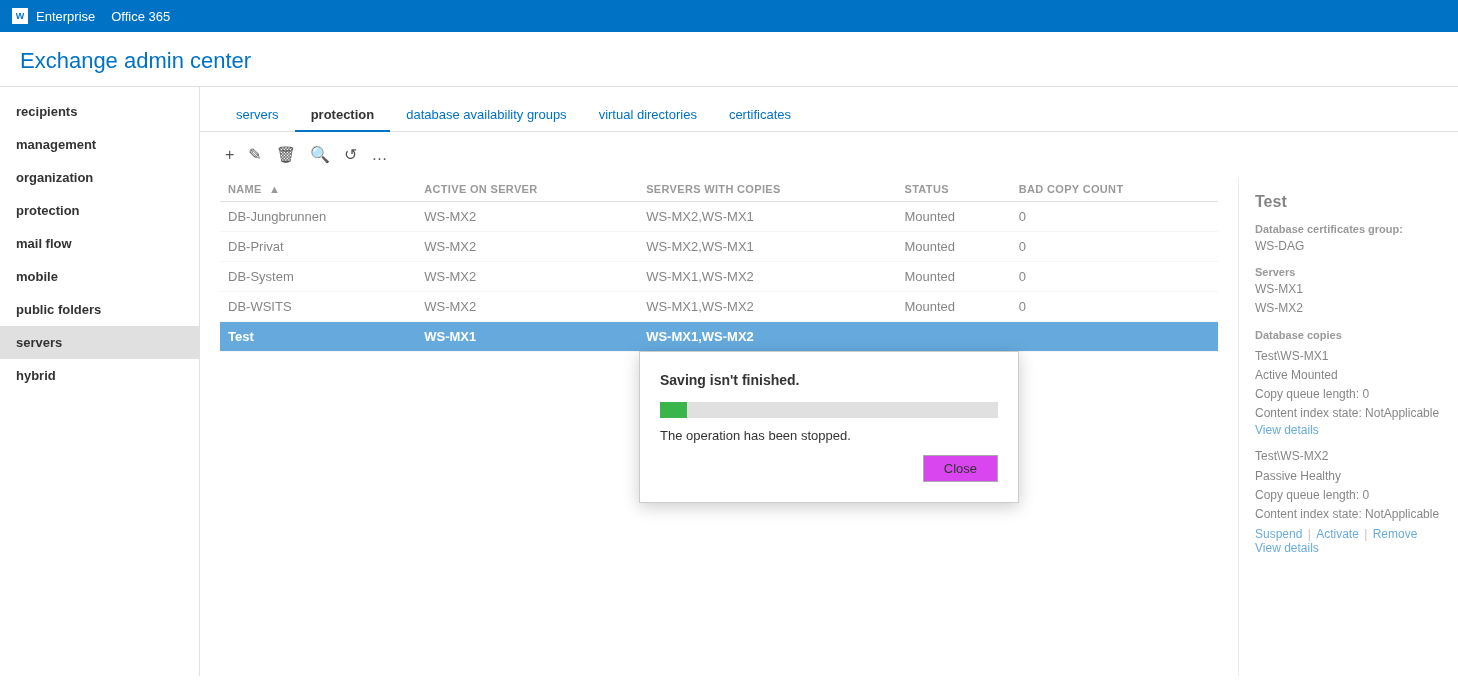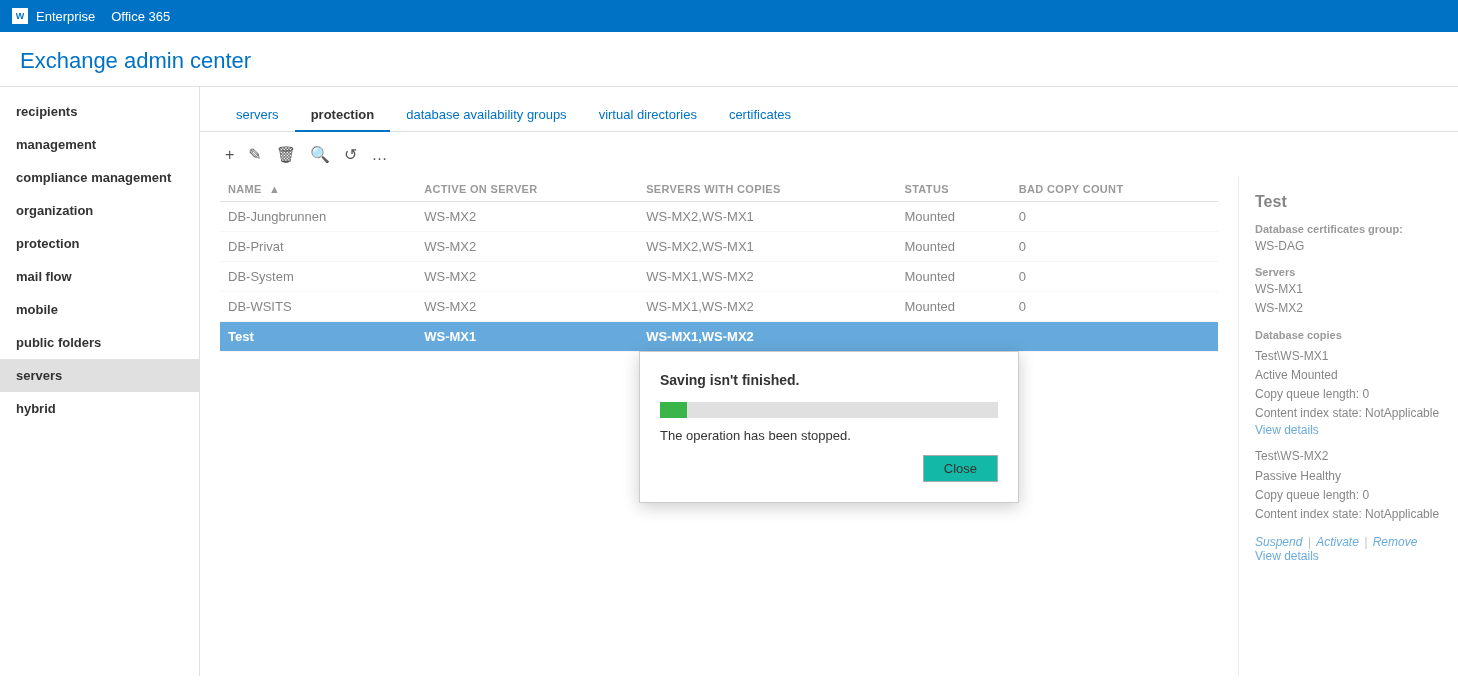--- a/index.html
+++ b/index.html
@@ -232,21 +232,21 @@
       line-height: 1.5;
       margin-bottom: 14px;
       position: relative;
     }
     .modal-footer {
       display: flex;
       justify-content: flex-end;
     }
     .modal-close-btn {
       padding: 5px 20px;
-      background: #14b8a6;
+      background: #d946ef;
       border: 1px solid #aaa;
       cursor: pointer;
       font-size: 13px;
       color: #333;
     }
   </style>
 </head>
 <body>
 
 <div class="top-bar">
@@ -263,23 +263,20 @@
 </div>
 
 <div class="main-layout">
 
   <nav class="sidebar">
     <div class="sidebar-item">
       <span>recipients</span>
     </div>
     <div class="sidebar-item">
       <span>management</span>
-    </div>
-    <div class="sidebar-item">
-      <span>compliance management</span>
     </div>
     <div class="sidebar-item">
       <span>organization</span>
     </div>
     <div class="sidebar-item">
       <span>protection</span>
     </div>
     <div class="sidebar-item">
       <span>mail flow</span>
     </div>
@@ -408,21 +405,21 @@
           <div class="detail-value">Copy queue length: 0</div>
           <div class="detail-value">Content index state: NotApplicable</div>
           <a class="detail-link">View details</a>
         </div>
 
         <div style="margin-top:10px;">
           <div class="detail-value">Test\WS-MX2</div>
           <div class="detail-value">Passive Healthy</div>
           <div class="detail-value">Copy queue length: 0</div>
           <div class="detail-value">Content index state: NotApplicable</div>
-          <div style="margin-top:11px;font-style:italic;">
+          <div style="margin-top:3px;">
             <a class="detail-link">Suspend</a><span class="detail-separator"> | </span><a class="detail-link">Activate</a><span class="detail-separator"> | </span><a class="detail-link">Remove</a>
           </div>
           <a class="detail-link">View details</a>
         </div>
       </div>
 
       <div class="modal-overlay">
         <div class="modal">
           <div class="modal-title">Saving isn't finished.</div>
           <div class="progress-bar-container">

